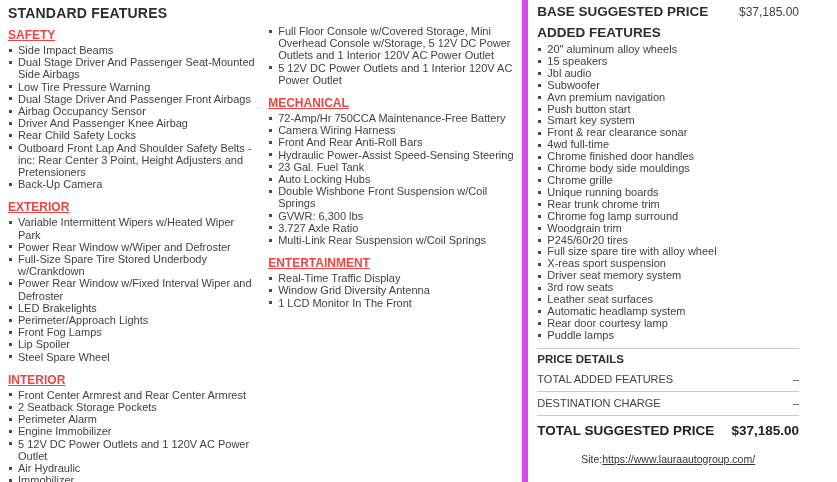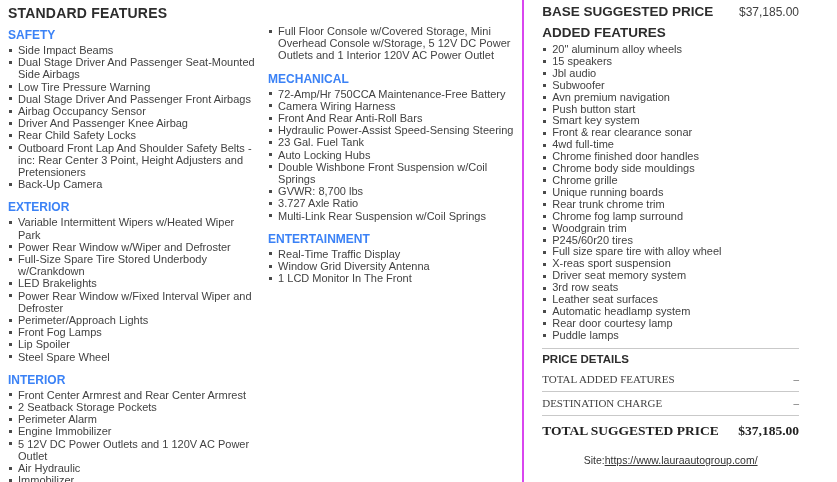--- a/index.html
+++ b/index.html
@@ -8,30 +8,31 @@
     font-family: "Liberation Sans", sans-serif;
     background: #ffffff;
     color: #424242;
     position: relative;
   }
   .page { display: flex; width: 807px; height: 482px; }
 
   
   .col-left  { width: 272px; padding: 5px 4px 0 8px; }
   .col-mid   { width: 270px; padding: 25px 4px 12px 6px; }
-  .col-right { width: 295px; border-left: 2px solid #d946ef; padding: 4px 8px 0 18px; }
+  .col-right { width: 295px; border-left: 6px solid #d946ef; padding: 4px 8px 0 9px; }
 
   .doc-title {
     font-size: 14px; font-weight: bold; color: #2d2d2d;
     letter-spacing: .2px; margin-bottom: 7px;
   }
   .sec { margin-bottom: 10px; }
   .sec-heading {
-    font-size: 12px; font-weight: bold; color: #3b82f6;
+    font-size: 12px; font-weight: bold; color: #ef4444;
     margin-bottom: 2px;
+    text-decoration: underline;
   }
   ul.feature-list { list-style: none; }
   ul.feature-list li {
     font-size: 11px; line-height: 12.2px; color: #424242;
     position: relative; padding-left: 10px;
   }
   ul.feature-list li::before {
     content: ""; position: absolute; left: 1px; top: 4.6px;
     width: 3px; height: 3px; background: #4a4a4a;
   }
@@ -47,21 +48,21 @@
     font-size: 11px; line-height: 11.9px; color: #424242;
     position: relative; padding-left: 10px;
   }
   ul.added-list li::before {
     content: ""; position: absolute; left: 1px; top: 4.4px;
     width: 3px; height: 3px; background: #4a4a4a;
   }
 
   hr.rule { border: none; border-top: 1px solid #c9c9c9; margin: 3px 0; }
   .pd-heading { font-size: 11.5px; font-weight: bold; color: #2d2d2d; margin: 4px 0 6px 0; }
-  .price-row { display: flex; justify-content: space-between; align-items: baseline; padding: 2px 0 3px 0; font-family: Liberation Serif, serif; }
+  .price-row { display: flex; justify-content: space-between; align-items: baseline; padding: 2px 0 3px 0; }
   .price-row .lbl { font-size: 11px; color: #424242; }
   .price-row .val { font-size: 11px; color: #424242; }
   .price-row.total { padding-top: 4px; }
   .price-row.total .lbl { font-size: 13.5px; font-weight: bold; color: #222; text-align: right; }
   .price-row.total .val { font-size: 13.5px; font-weight: bold; color: #222; }
 
   .footer { margin: 12px auto 0 auto; width: fit-content; font-size: 10.5px; line-height: 13px; color: #333; }
   .footer a { color: #333; text-decoration: underline; cursor: pointer; }
 </style>
 </head>
@@ -88,22 +89,22 @@
         </ul>
     </div>
 
     <div class="sec">
       <div class="sec-heading">EXTERIOR</div>
       <ul class="feature-list">
 
       <li>Variable Intermittent Wipers w/Heated Wiper Park</li>
           <li>Power Rear Window w/Wiper and Defroster</li>
           <li>Full-Size Spare Tire Stored Underbody w/Crankdown</li>
+          <li>Power Rear Window w/Fixed Interval Wiper and Defroster</li>
           <li>LED Brakelights</li>
-          <li>Power Rear Window w/Fixed Interval Wiper and Defroster</li>
           <li>Perimeter/Approach Lights</li>
           <li>Front Fog Lamps</li>
           <li>Lip Spoiler</li>
           <li>Steel Spare Wheel</li>
         </ul>
     </div>
 
     <div class="sec">
       <div class="sec-heading">INTERIOR</div>
       <ul class="feature-list">
@@ -117,35 +118,36 @@
           <li>Immobilizer</li>
         </ul>
     </div>
   </div>
 
   <div class="col-mid">
     <div class="sec">
       <ul class="feature-list">
 
       <li>Full Floor Console w/Covered Storage, Mini Overhead Console w/Storage, 5 12V DC Power Outlets and 1 Interior 120V AC Power Outlet</li>
+          <li>5 12V DC Power Outlets and 1 Interior 120V AC Power Outlet</li>
         </ul>
     </div>
 
     <div class="sec">
       <div class="sec-heading">MECHANICAL</div>
       <ul class="feature-list">
 
       <li>72-Amp/Hr 750CCA Maintenance-Free Battery</li>
           <li>Camera Wiring Harness</li>
           <li>Front And Rear Anti-Roll Bars</li>
           <li>Hydraulic Power-Assist Speed-Sensing Steering</li>
           <li>23 Gal. Fuel Tank</li>
           <li>Auto Locking Hubs</li>
           <li>Double Wishbone Front Suspension w/Coil Springs</li>
-          <li>GVWR: 8,700 lbs</li>
+          <li>GVWR: 6,300 lbs</li>
           <li>3.727 Axle Ratio</li>
           <li>Multi-Link Rear Suspension w/Coil Springs</li>
         </ul>
     </div>
 
     <div class="sec">
       <div class="sec-heading">ENTERTAINMENT</div>
       <ul class="feature-list">
 
       <li>Real-Time Traffic Display</li>

